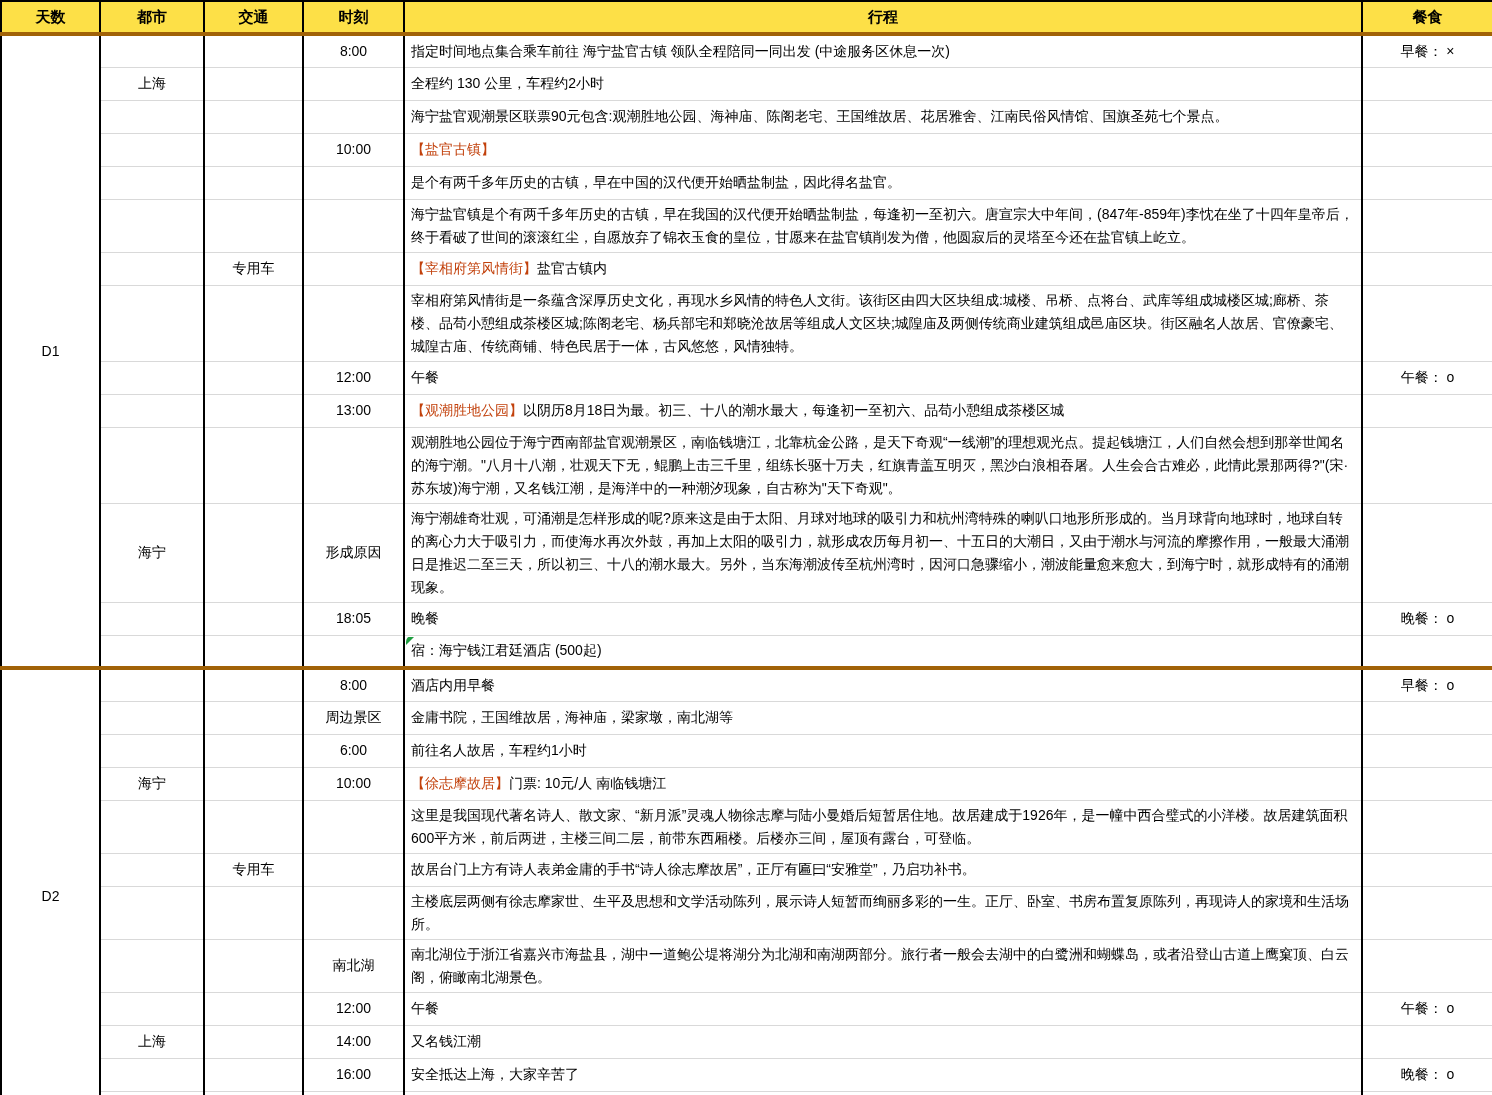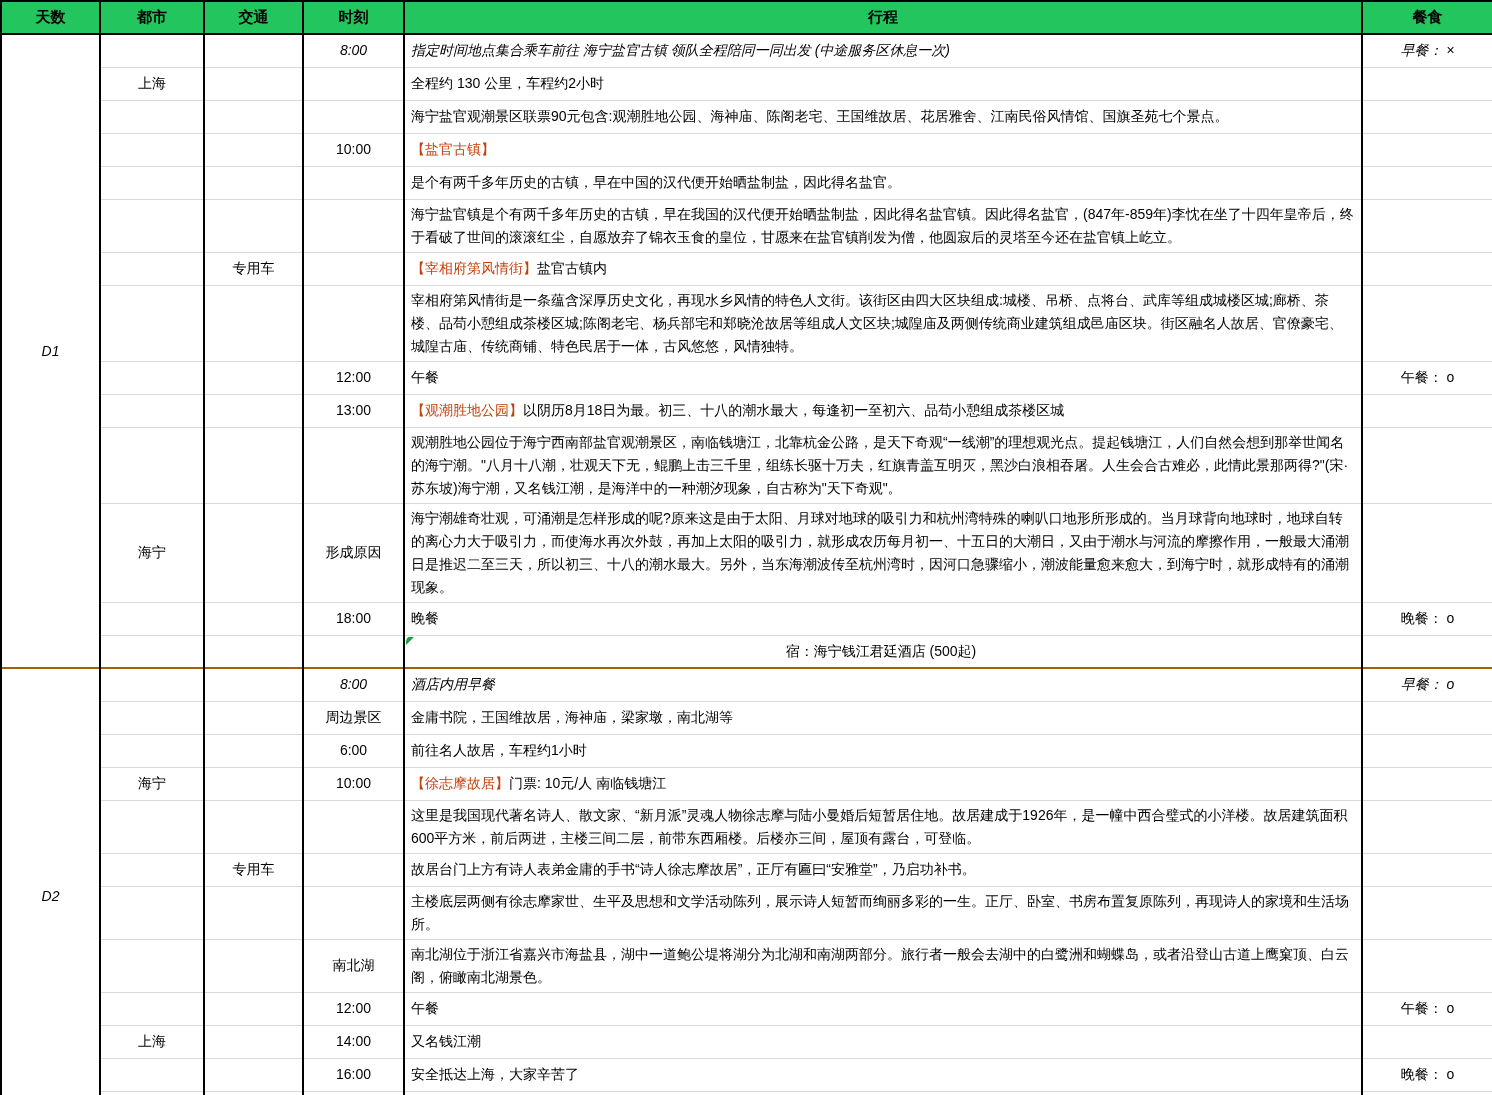--- a/index.html
+++ b/index.html
@@ -8,51 +8,51 @@
     color: #000000;
     -webkit-font-smoothing: antialiased;
   }
   table.sheet {
     border-collapse: collapse;
     table-layout: fixed;
     width: 1492px;
     border: 2px solid #000;
   }
   table.sheet th {
-    background: #22c55e;
+    background: #fde047;
     border: 2px solid #000;
     font-size: 15px;
     font-weight: bold;
     height: 27px;
     padding: 0 4px;
     text-align: center;
   }
   table.sheet td {
     border-left: 2px solid #000;
     border-right: 2px solid #000;
     border-top: 1px solid #D9D9D9;
     border-bottom: 1px solid #D9D9D9;
     font-size: 14px;
     line-height: 23px;
     padding: 3px 6px;
     vertical-align: middle;
     overflow: hidden;
     word-break: break-all;
   }
   table.sheet tr { height: 33px; }
-  tr.day-start td { border-top: 2px solid #a16207; font-style: italic; }
+  tr.day-start td { border-top: 4px solid #a16207; }
   td.day-cell {
     border-bottom: 2px solid #000;
     text-align: center;
     font-size: 15px;
     vertical-align: middle;
   }
   td.center-cell { text-align: center; }
   td.itinerary-cell { text-align: left; position: relative; }
-  td.itinerary-cell.align-right { text-align: center; padding-right: 10px; border-radius: 7px; }
+  td.itinerary-cell.align-right { text-align: left; padding-right: 10px; border-radius: 7px; }
   td.itinerary-cell.align-center { text-align: center; }
   td.meal-cell { text-align: center; }
   .red-seg { color: #c2410c; }
   .comment-marker {
     position: absolute;
     top: 1px;
     left: 1px;
     width: 0;
     height: 0;
     border-top: 8px solid #1E9E40;
@@ -116,21 +116,21 @@
         <td class="center-cell"></td>
         <td class="center-cell"></td>
         <td class="center-cell"></td>
         <td class="itinerary-cell"><span>是个有两千多年历史的古镇，早在中国的汉代便开始晒盐制盐，因此得名盐官。</span></td>
         <td class="meal-cell"></td>
       </tr>
       <tr>
         <td class="center-cell"></td>
         <td class="center-cell"></td>
         <td class="center-cell"></td>
-        <td class="itinerary-cell"><span>海宁盐官镇是个有两千多年历史的古镇，早在我国的汉代便开始晒盐制盐，因此得名盐官镇。因此得名盐官，(847年-859年)李忱在坐了十四年皇帝后，终于看破了世间的滚滚红尘，自愿放弃了锦衣玉食的皇位，甘愿来在盐官镇削发为僧，他圆寂后的灵塔至今还在盐官镇上屹立。</span></td>
+        <td class="itinerary-cell"><span>海宁盐官镇是个有两千多年历史的古镇，早在我国的汉代便开始晒盐制盐，每逢初一至初六。唐宣宗大中年间，(847年-859年)李忱在坐了十四年皇帝后，终于看破了世间的滚滚红尘，自愿放弃了锦衣玉食的皇位，甘愿来在盐官镇削发为僧，他圆寂后的灵塔至今还在盐官镇上屹立。</span></td>
         <td class="meal-cell"></td>
       </tr>
       <tr>
         <td class="center-cell"></td>
         <td class="center-cell">专用车</td>
         <td class="center-cell"></td>
         <td class="itinerary-cell"><span class="red-seg">【宰相府第风情街】</span><span>盐官古镇内</span></td>
         <td class="meal-cell"></td>
       </tr>
       <tr>
@@ -164,21 +164,21 @@
       <tr>
         <td class="center-cell">海宁</td>
         <td class="center-cell"></td>
         <td class="center-cell">形成原因</td>
         <td class="itinerary-cell"><span>海宁潮雄奇壮观，可涌潮是怎样形成的呢?原来这是由于太阳、月球对地球的吸引力和杭州湾特殊的喇叭口地形所形成的。当月球背向地球时，地球自转的离心力大于吸引力，而使海水再次外鼓，再加上太阳的吸引力，就形成农历每月初一、十五日的大潮日，又由于潮水与河流的摩擦作用，一般最大涌潮日是推迟二至三天，所以初三、十八的潮水最大。另外，当东海潮波传至杭州湾时，因河口急骤缩小，潮波能量愈来愈大，到海宁时，就形成特有的涌潮现象。</span></td>
         <td class="meal-cell"></td>
       </tr>
       <tr>
         <td class="center-cell"></td>
         <td class="center-cell"></td>
-        <td class="center-cell">18:00</td>
+        <td class="center-cell">18:05</td>
         <td class="itinerary-cell"><span>晚餐</span></td>
         <td class="meal-cell">晚餐： o</td>
       </tr>
       <tr>
         <td class="center-cell"></td>
         <td class="center-cell"></td>
         <td class="center-cell"></td>
         <td class="itinerary-cell align-right"><span class="comment-marker"></span><span>宿：海宁钱江君廷酒店 (500起)</span></td>
         <td class="meal-cell"></td>
       </tr>

